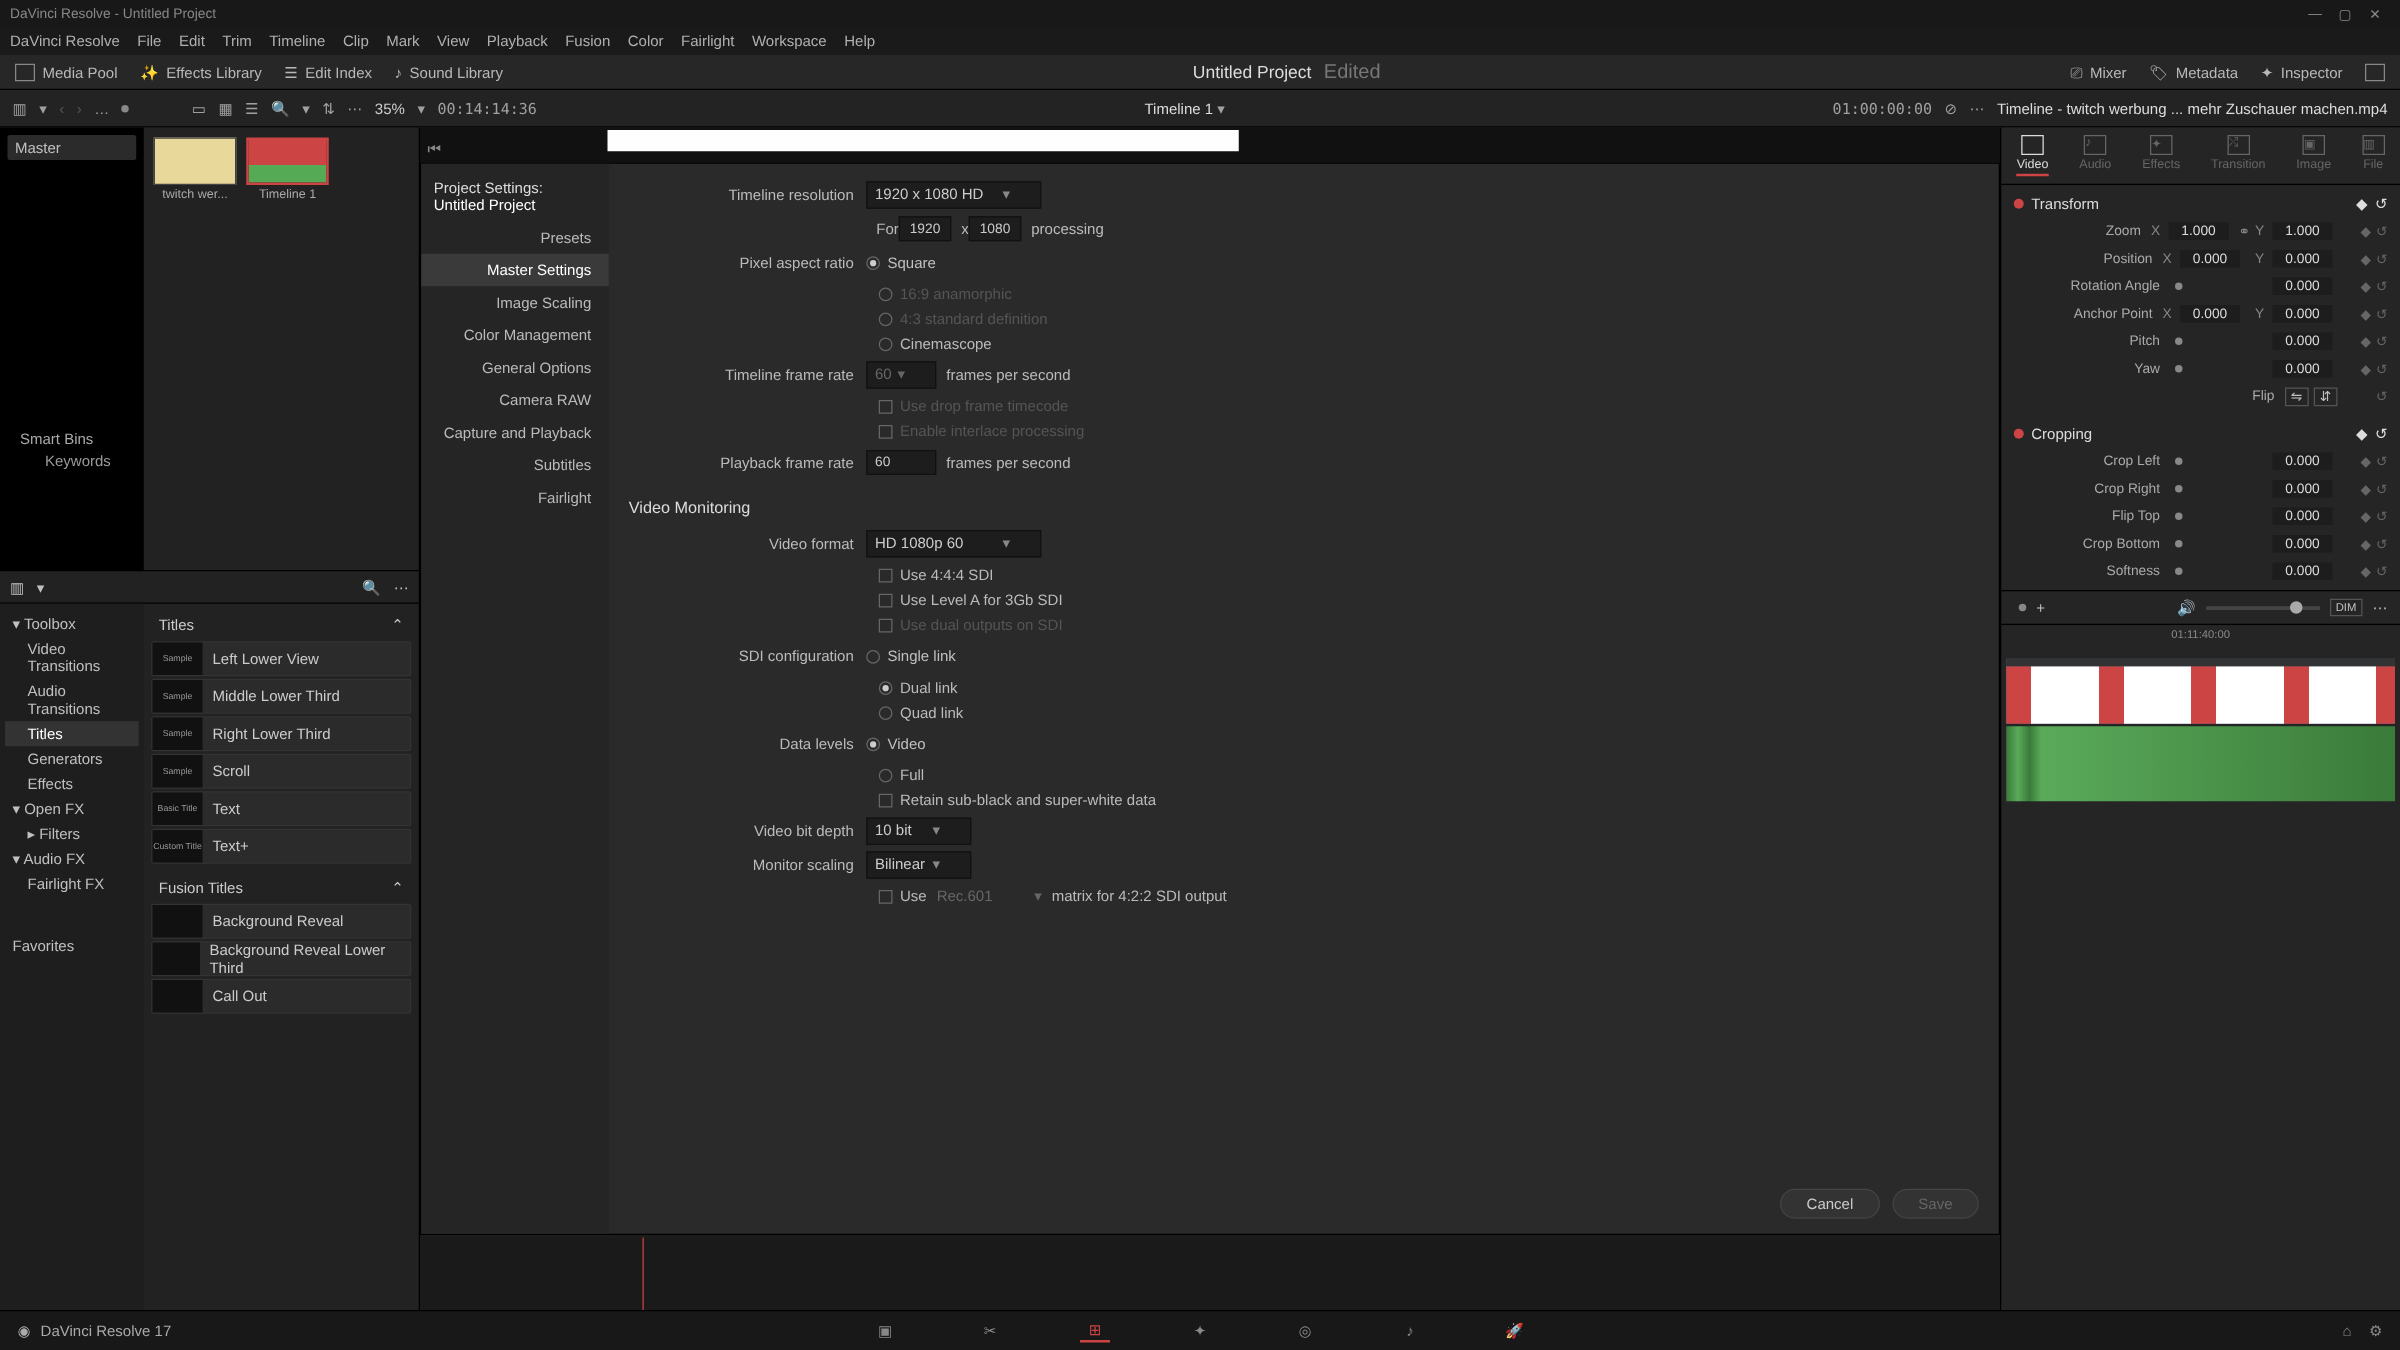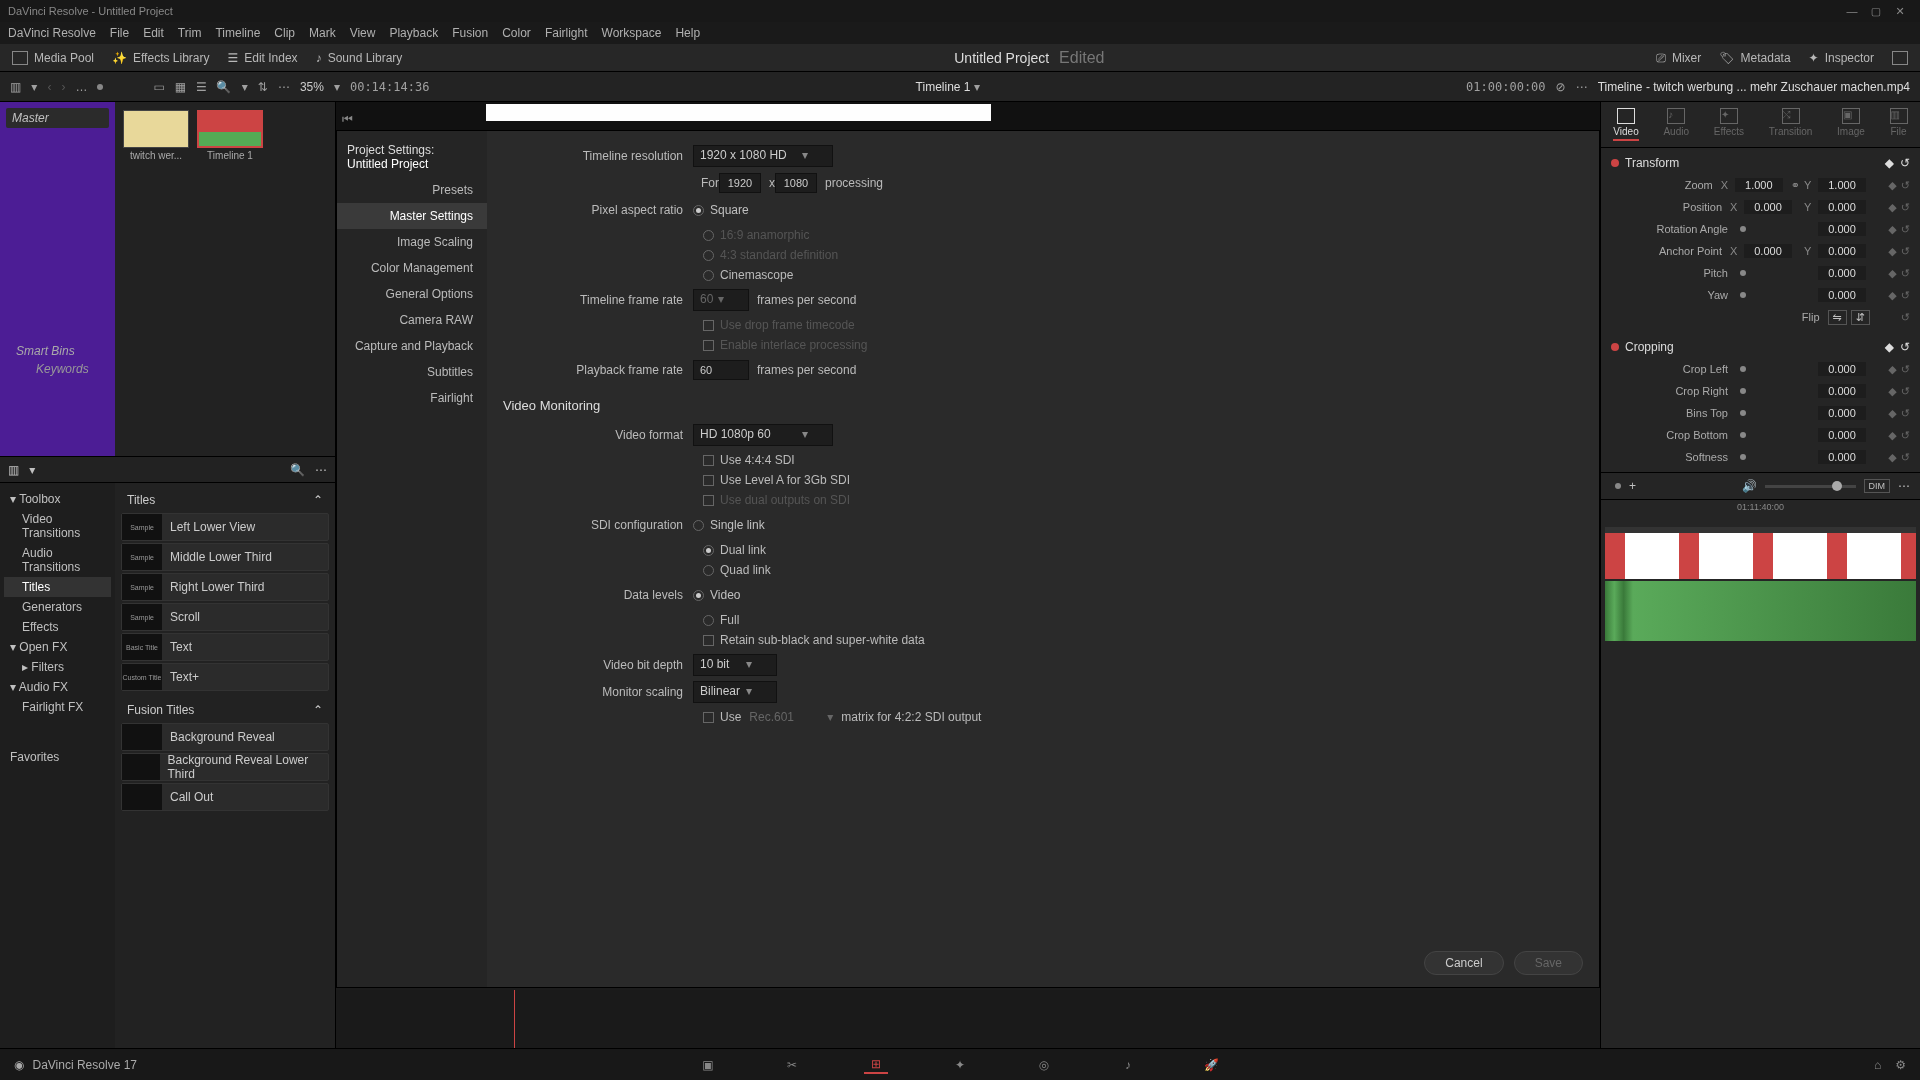--- a/index.html
+++ b/index.html
@@ -31,21 +31,21 @@
 .dot { width: 6px; height: 6px; border-radius: 50%; background: #888; display: inline-block; }
 
 
 .main { display: flex; height: calc(100% - 22px - 22px - 28px - 30px - 32px); }
 .left-col { width: 336px; display: flex; flex-direction: column; background: #222; border-right: 1px solid #000; }
 .center-col { flex: 1; position: relative; background: #1c1c1c; }
 .right-col { width: 320px; background: #252525; border-left: 1px solid #000; display: flex; flex-direction: column; }
 
 
 .media-pool { height: 355px; border-bottom: 1px solid #000; display: flex; }
-.mp-left { width: 115px; background: #4c1d95; padding: 6px; font-style: italic; }
+.mp-left { width: 115px; background: #000000; padding: 6px; }
 .mp-left .master { background: #2b2b2b; padding: 3px 6px; border-radius: 2px; }
 .mp-right { flex: 1; padding: 8px; display: flex; gap: 8px; align-items: flex-start; }
 .clip-thumb { width: 66px; }
 .clip-thumb .img { width: 66px; height: 38px; background: #e8d89a; border: 1px solid #444; }
 .clip-thumb.tl .img { background: linear-gradient(to bottom, #c44 0 60%, #5a5 60% 100%); border: 2px solid #c44; }
 .clip-thumb .lbl { font-size: 10px; color: #aaa; margin-top: 2px; text-align: center; }
 .smart-bins { padding: 6px 10px; color: #aaa; }
 .smart-bins .hdr { font-weight: 500; margin-bottom: 4px; }
 .smart-bins .kw { padding-left: 20px; color: #999; margin-top: 4px; }
 
@@ -585,21 +585,21 @@
           <div class="plbl">Crop Right</div>
           <span class="slider-dot"></span>
           <span style="width:68px"></span>
           <div class="val">0.000</div>
           <div class="ctls">
             <span>◆</span>
             <span>↺</span>
           </div>
         </div>
       <div class="prop-row">
-          <div class="plbl">Bins Top</div>
+          <div class="plbl">Flip Top</div>
           <span class="slider-dot"></span>
           <span style="width:68px"></span>
           <div class="val">0.000</div>
           <div class="ctls">
             <span>◆</span>
             <span>↺</span>
           </div>
         </div>
       <div class="prop-row">
           <div class="plbl">Crop Bottom</div>

